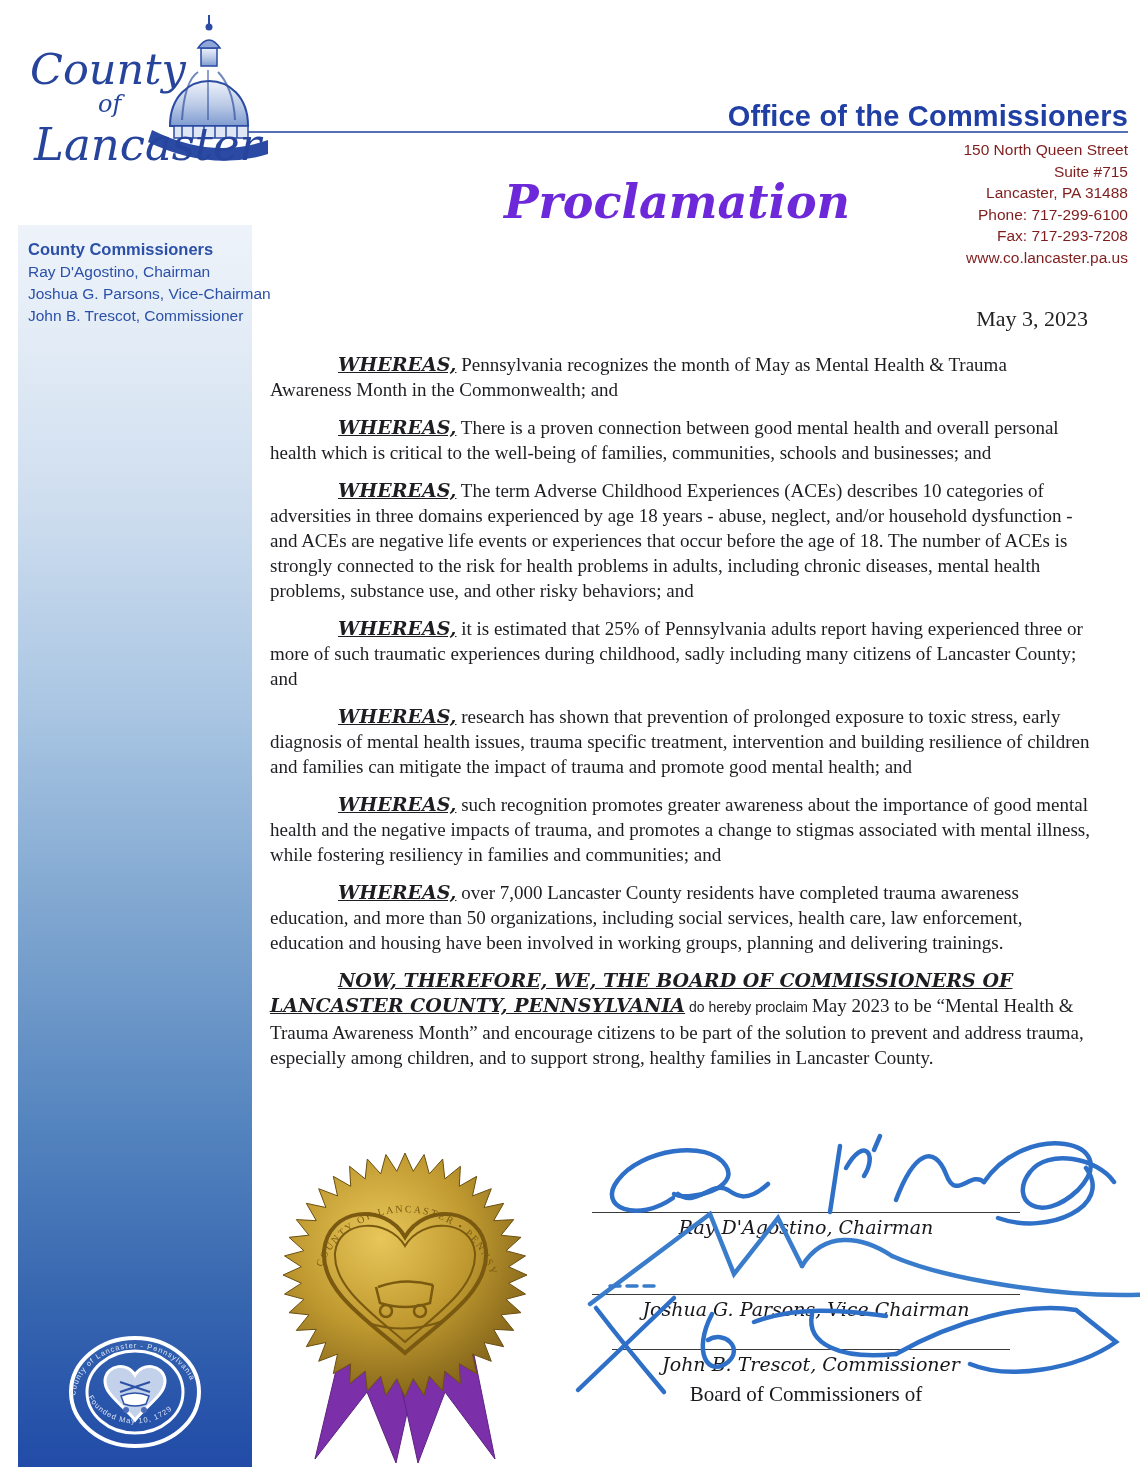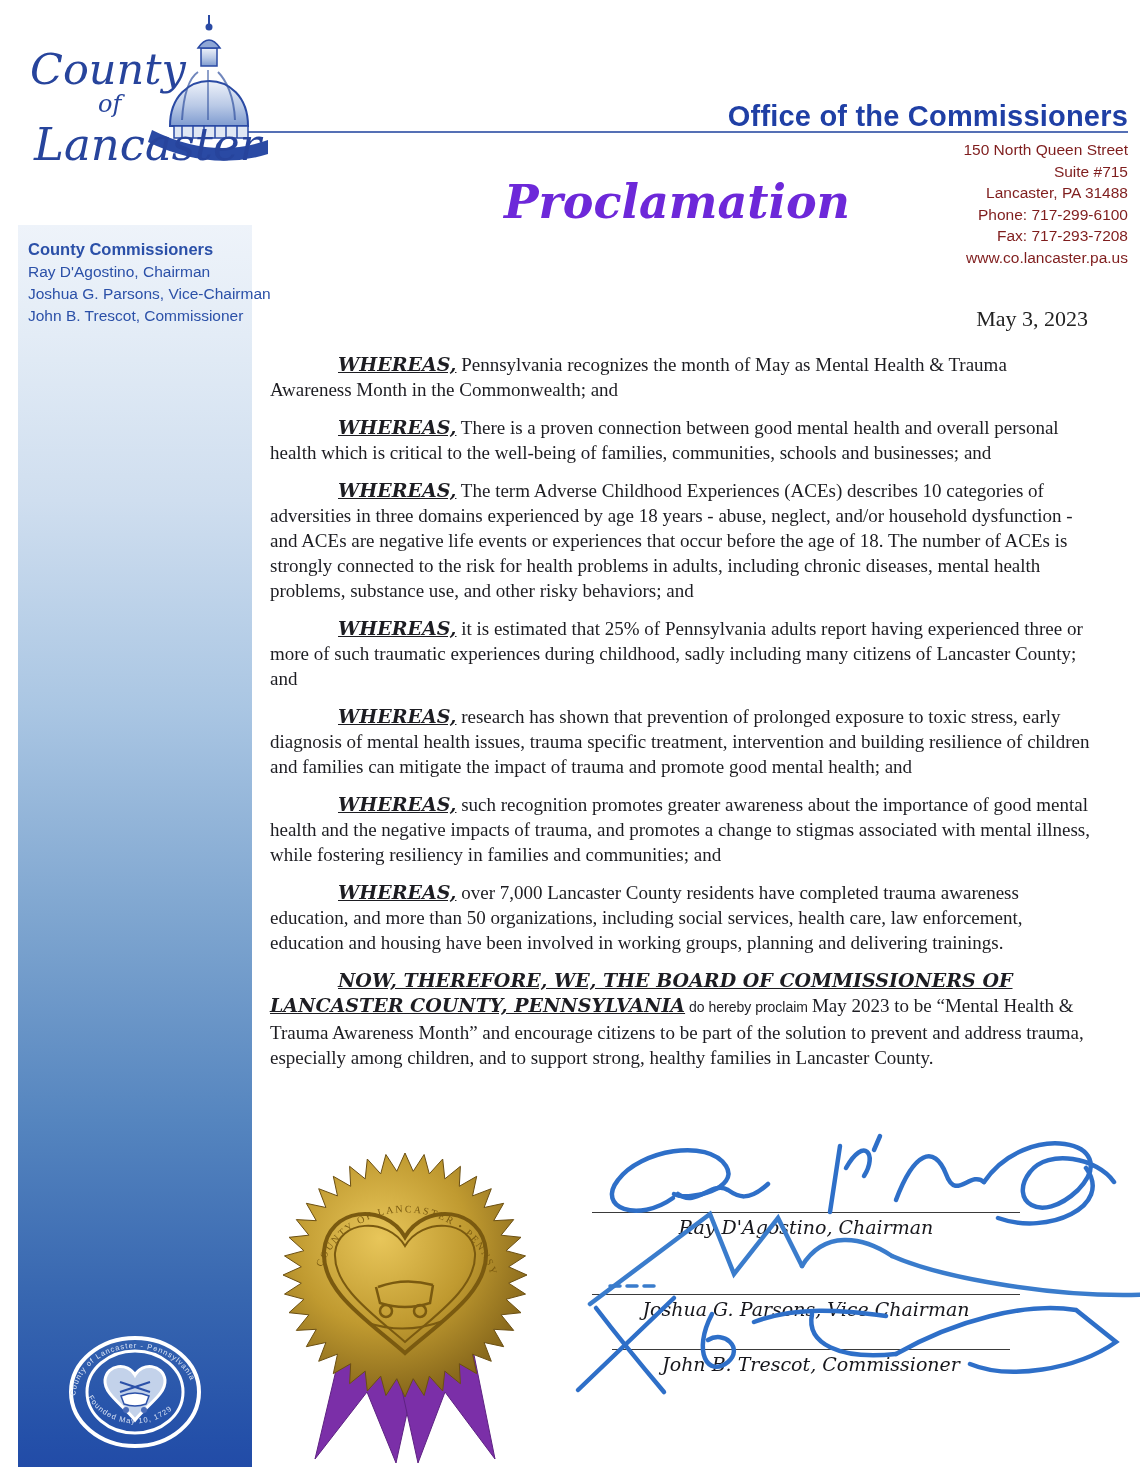--- a/index.html
+++ b/index.html
@@ -209,15 +209,16 @@
   <svg class="abs sig-svg" style="left:556px;top:1286px;" width="600" height="110" viewBox="0 0 600 110" fill="none" stroke="#2e6fc8" stroke-width="4.5" stroke-linecap="round">
     <path d="M118,12 L22,104"></path>
     <path d="M40,22 C66,56 86,80 108,106"></path>
     <path d="M156,28 C136,66 152,92 172,76 C188,62 168,44 152,54"></path>
     <path d="M198,36 C240,20 286,24 330,30"></path>
     <path d="M256,28 C250,58 284,74 340,68"></path>
     <path d="M340,68 C400,34 470,16 520,24 L560,56 C520,84 452,94 414,78"></path>
   </svg>
 
   <div class="abs" id="closing">
+    <div>Board of Commissioners of</div>
   </div>
 
 </div>
 
 </body></html>

